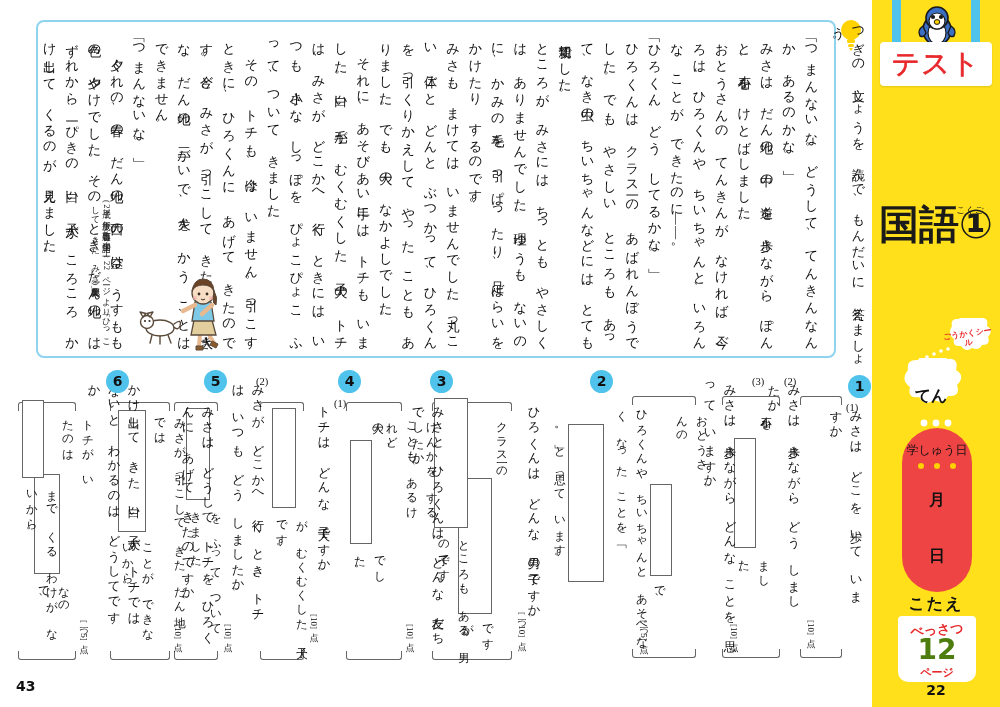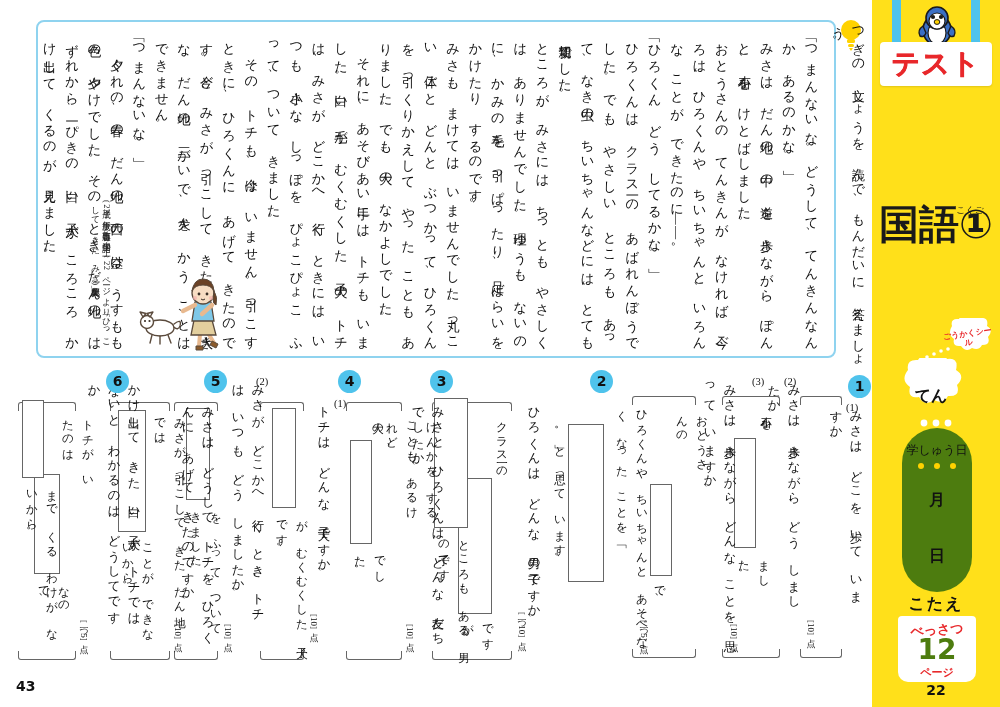--- a/index.html
+++ b/index.html
@@ -39,21 +39,21 @@
     position: absolute;
     left: 8px; top: 42px;
     width: 112px; height: 44px;
     background: #ffffff;
     border-radius: 4px;
     box-shadow: 0 1px 2px rgba(0,0,0,.12);
     display: flex; align-items: center; justify-content: center;
   }
   .test-banner span {
     font-family: "DejaVu Sans", sans-serif;
-    font-weight: bold;
+    font-weight: normal;
     font-size: 28px;
     color: #e8282b;
     letter-spacing: 1px;
     -webkit-text-stroke: 0.6px #e8282b;
   }
 
   .grade {
     position: absolute;
     left: 0; top: 92px; width: 128px;
     text-align: center;
@@ -109,21 +109,21 @@
     text-align: center;
     font-family: "DejaVu Sans", sans-serif;
     font-weight: bold; font-size: 16px; color: #111;
   }
   .ten-dots { position: absolute; left: 46px; top: 418px; width: 36px; height: 10px; }
 
   .date-card {
     position: absolute;
     left: 30px; top: 428px;
     width: 70px; height: 164px;
-    background: #4d7c0f;
+    background: #ef4444;
     border-radius: 35px;
   }
   .date-card .head {
     position: absolute; left: 0; top: 14px; width: 70px;
     text-align: center;
     font-family: "DejaVu Sans", sans-serif;
     font-size: 12px; color: #111;
   }
   .date-card .tridots { position: absolute; left: 14px; top: 34px; width: 42px; height: 8px; }
   .date-card .m {

